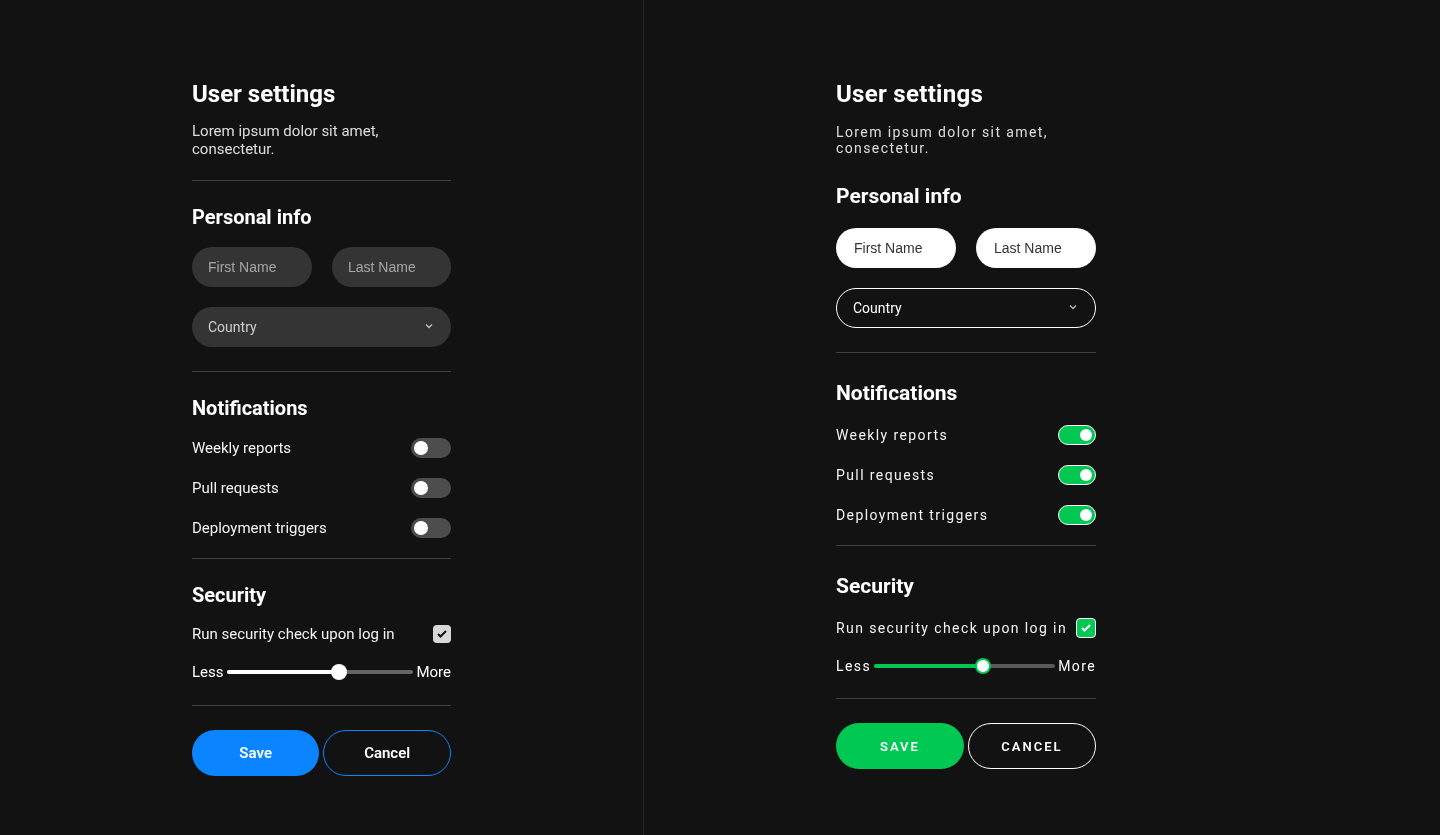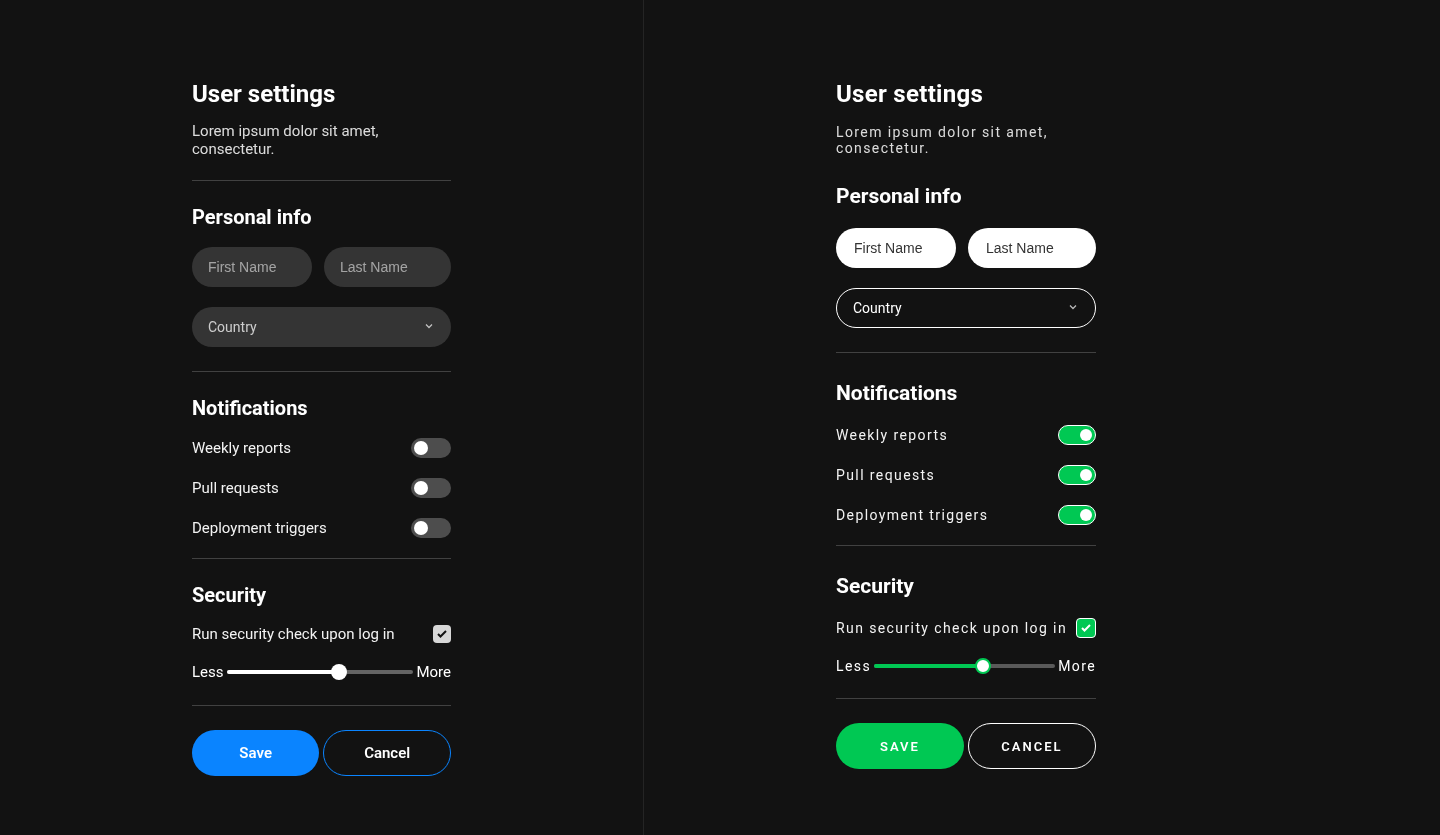--- a/index.html
+++ b/index.html
@@ -44,21 +44,21 @@
     }
     .left h2.section {
       font-size: 20px;
       font-weight: 700;
       margin-top: 24px;
       margin-bottom: 18px;
       color: #fff;
     }
     .row2 {
       display: flex;
-      gap: 12px;
+      gap: 20px;
       margin-bottom: 20px;
       justify-content: flex-end;
     }
     .left .tin {
       flex: 1;
       min-width: 0;
       height: 40px;
       border-radius: 20px;
       background: #343434;
       border: none;

